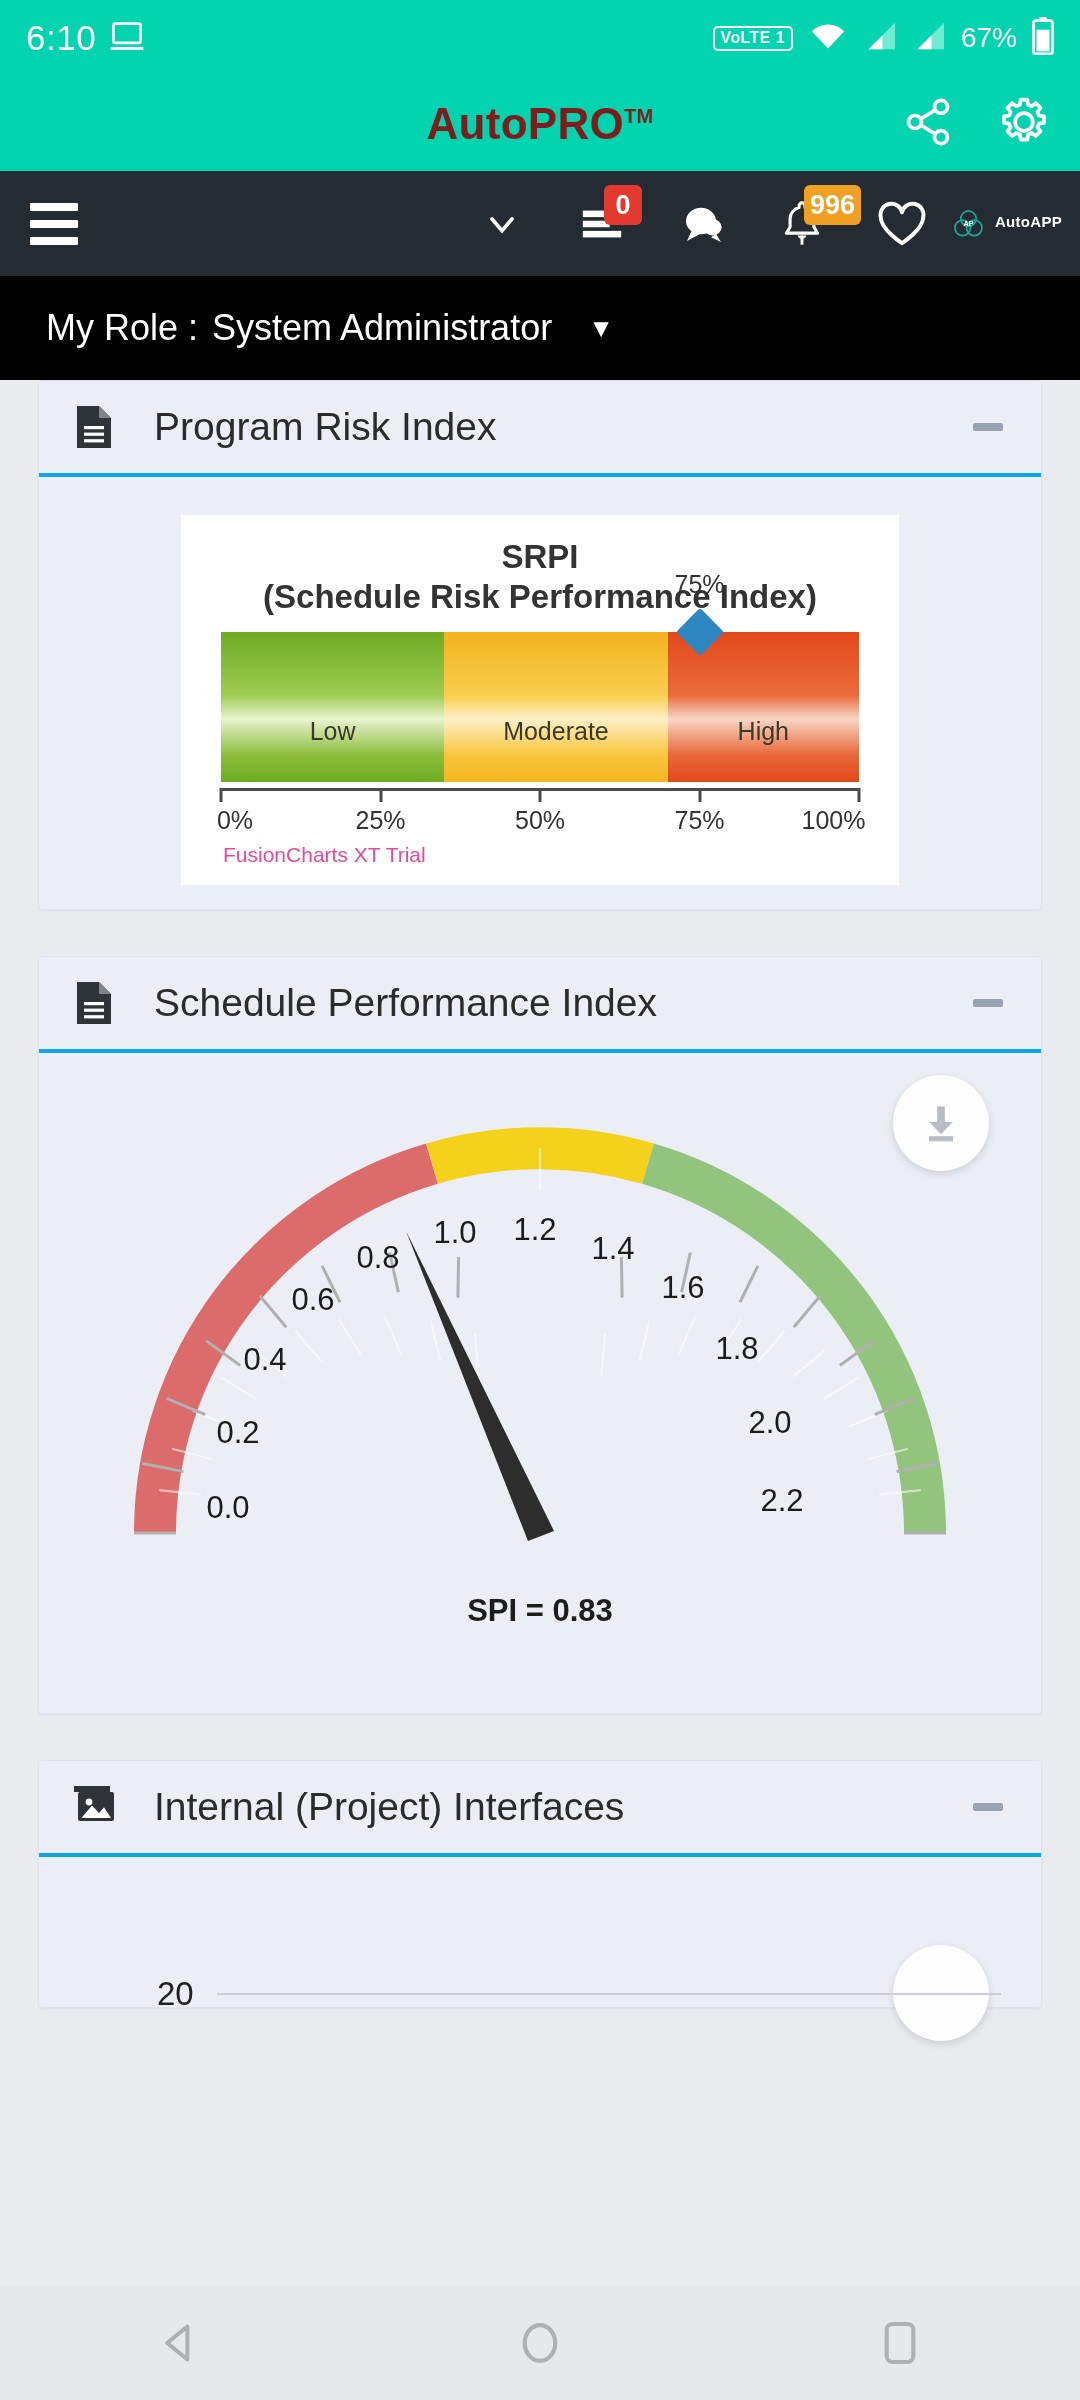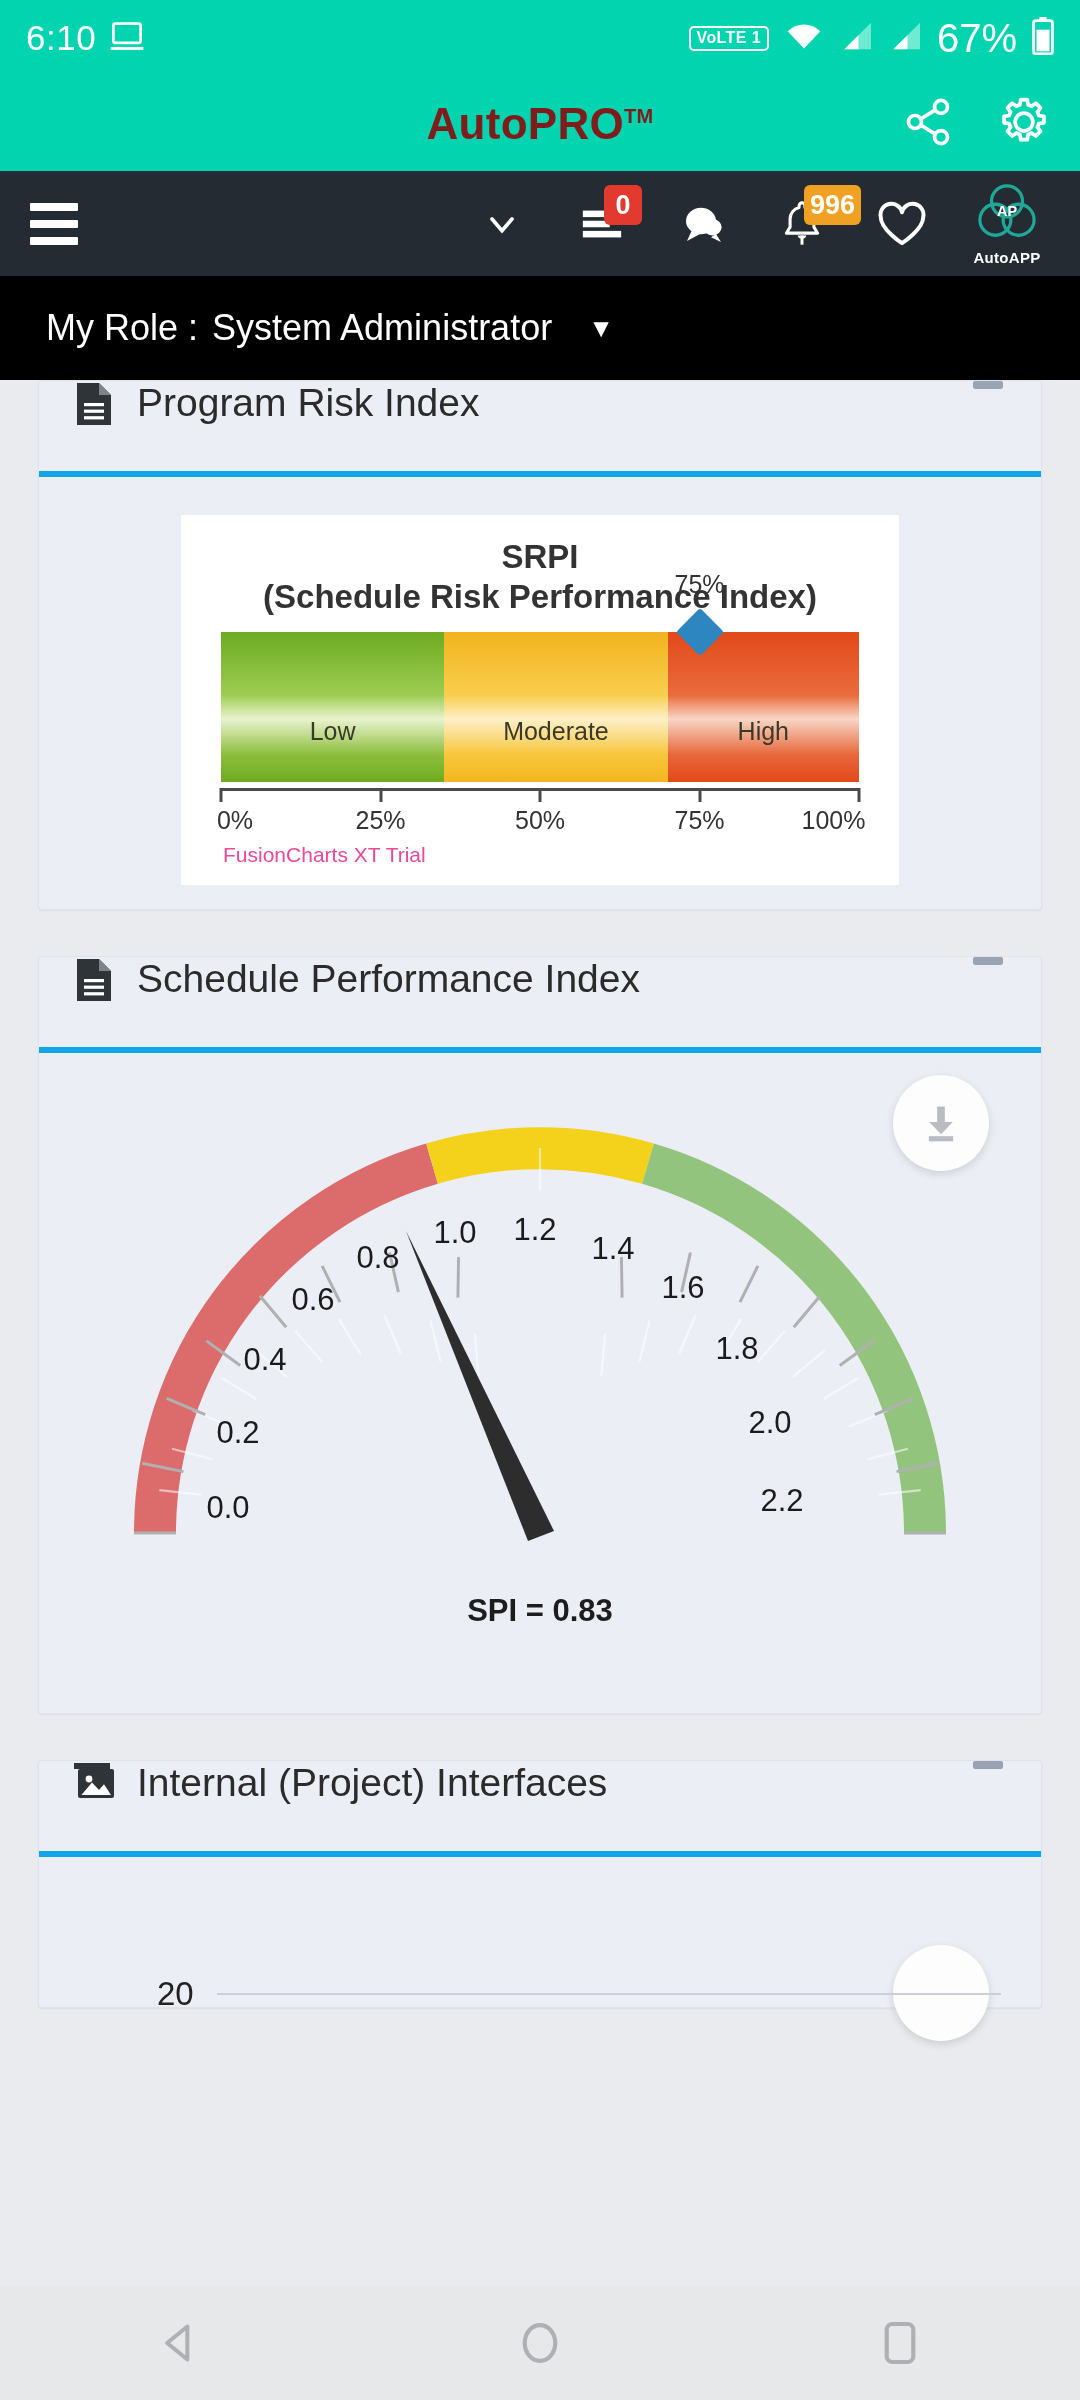--- a/index.html
+++ b/index.html
@@ -19,21 +19,21 @@
     padding:0 26px;
   }
   .sb-left { display:flex; align-items:center; gap:14px; }
   .sb-time { font-size:35px; font-weight:400; letter-spacing:.5px; }
   .sb-right { display:flex; align-items:center; gap:15px; }
   .volte-badge {
     border:2.5px solid #ffffff; border-radius:5px;
     font-size:16px; font-weight:700; padding:2px 6px 3px 6px;
     letter-spacing:.4px; line-height:1;
   }
-  .sb-battery-txt { font-size:40px; font-weight:400; }
+  .sb-battery-txt { font-size:28px; font-weight:400; }
 
   
   .appbar {
     position:absolute; top:76px; left:0; width:1080px; height:95px;
     background:#03D4B0; display:flex; align-items:center;
   }
   .app-title {
     position:absolute; left:0; right:0; text-align:center;
     color:#7f1d1d; font-size:44px; font-weight:700; letter-spacing:.3px;
   }
@@ -56,21 +56,21 @@
   }
   .badge {
     position:absolute; top:14px; left:52px;
     min-width:38px; height:40px; border-radius:6px;
     color:#ffffff; font-size:27px; font-weight:600;
     display:flex; align-items:center; justify-content:center;
     padding:0 6px; line-height:1;
   }
   .badge.red { background:#E23A2E; }
   .badge.orange { background:#F0A022; }
-  .logo-wrap { width:110px; height:105px; display:flex; flex-direction:column;
+  .logo-wrap { width:110px; height:105px; display:flex; flex-direction:row;
     align-items:center; justify-content:center; gap:10px; }
   .logo-sub { color:#ffffff; font-size:15px; font-weight:700; margin-top:-4px; letter-spacing:.3px; }
 
   
   .rolebar {
     position:absolute; top:276px; left:0; width:1080px; height:104px;
     background:#000000; display:flex; align-items:center; padding-left:46px;
     color:#ffffff;
   }
   .role-label { font-size:36px; font-weight:300; }
@@ -82,22 +82,22 @@
     position:absolute; top:380px; left:0; width:1080px; height:1906px;
     background:#E9EBEF; overflow:hidden;
   }
 
   .card {
     margin:0 38px 46px 38px; background:#EBEEF5;
     border:1px solid #DFE3EC; border-radius:4px;
     box-shadow:0 1px 2px rgba(0,0,0,0.05);
   }
   .card-head {
-    height:96px; display:flex; 
-    padding:0 38px 0 34px; border-bottom:6px solid #0ea5e9;
+    height:96px; display:flex; align-items:center;
+    padding:0 38px 0 34px; border-bottom:4px solid #0ea5e9;gap:17px;
   }
   .card-icon { width:42px; height:46px; margin-right:22px; flex:none; }
   .card-title { font-size:39px; font-weight:400; color:#2B2B2B; flex:1; }
   .collapse-btn {
     width:30px; height:8px; background:#9AA3B2; border-radius:2px; flex:none;
   }
   .card-body { position:relative; }
 
   
   .srpi-wrap { padding:38px 0 0 0; display:flex; justify-content:center; }

